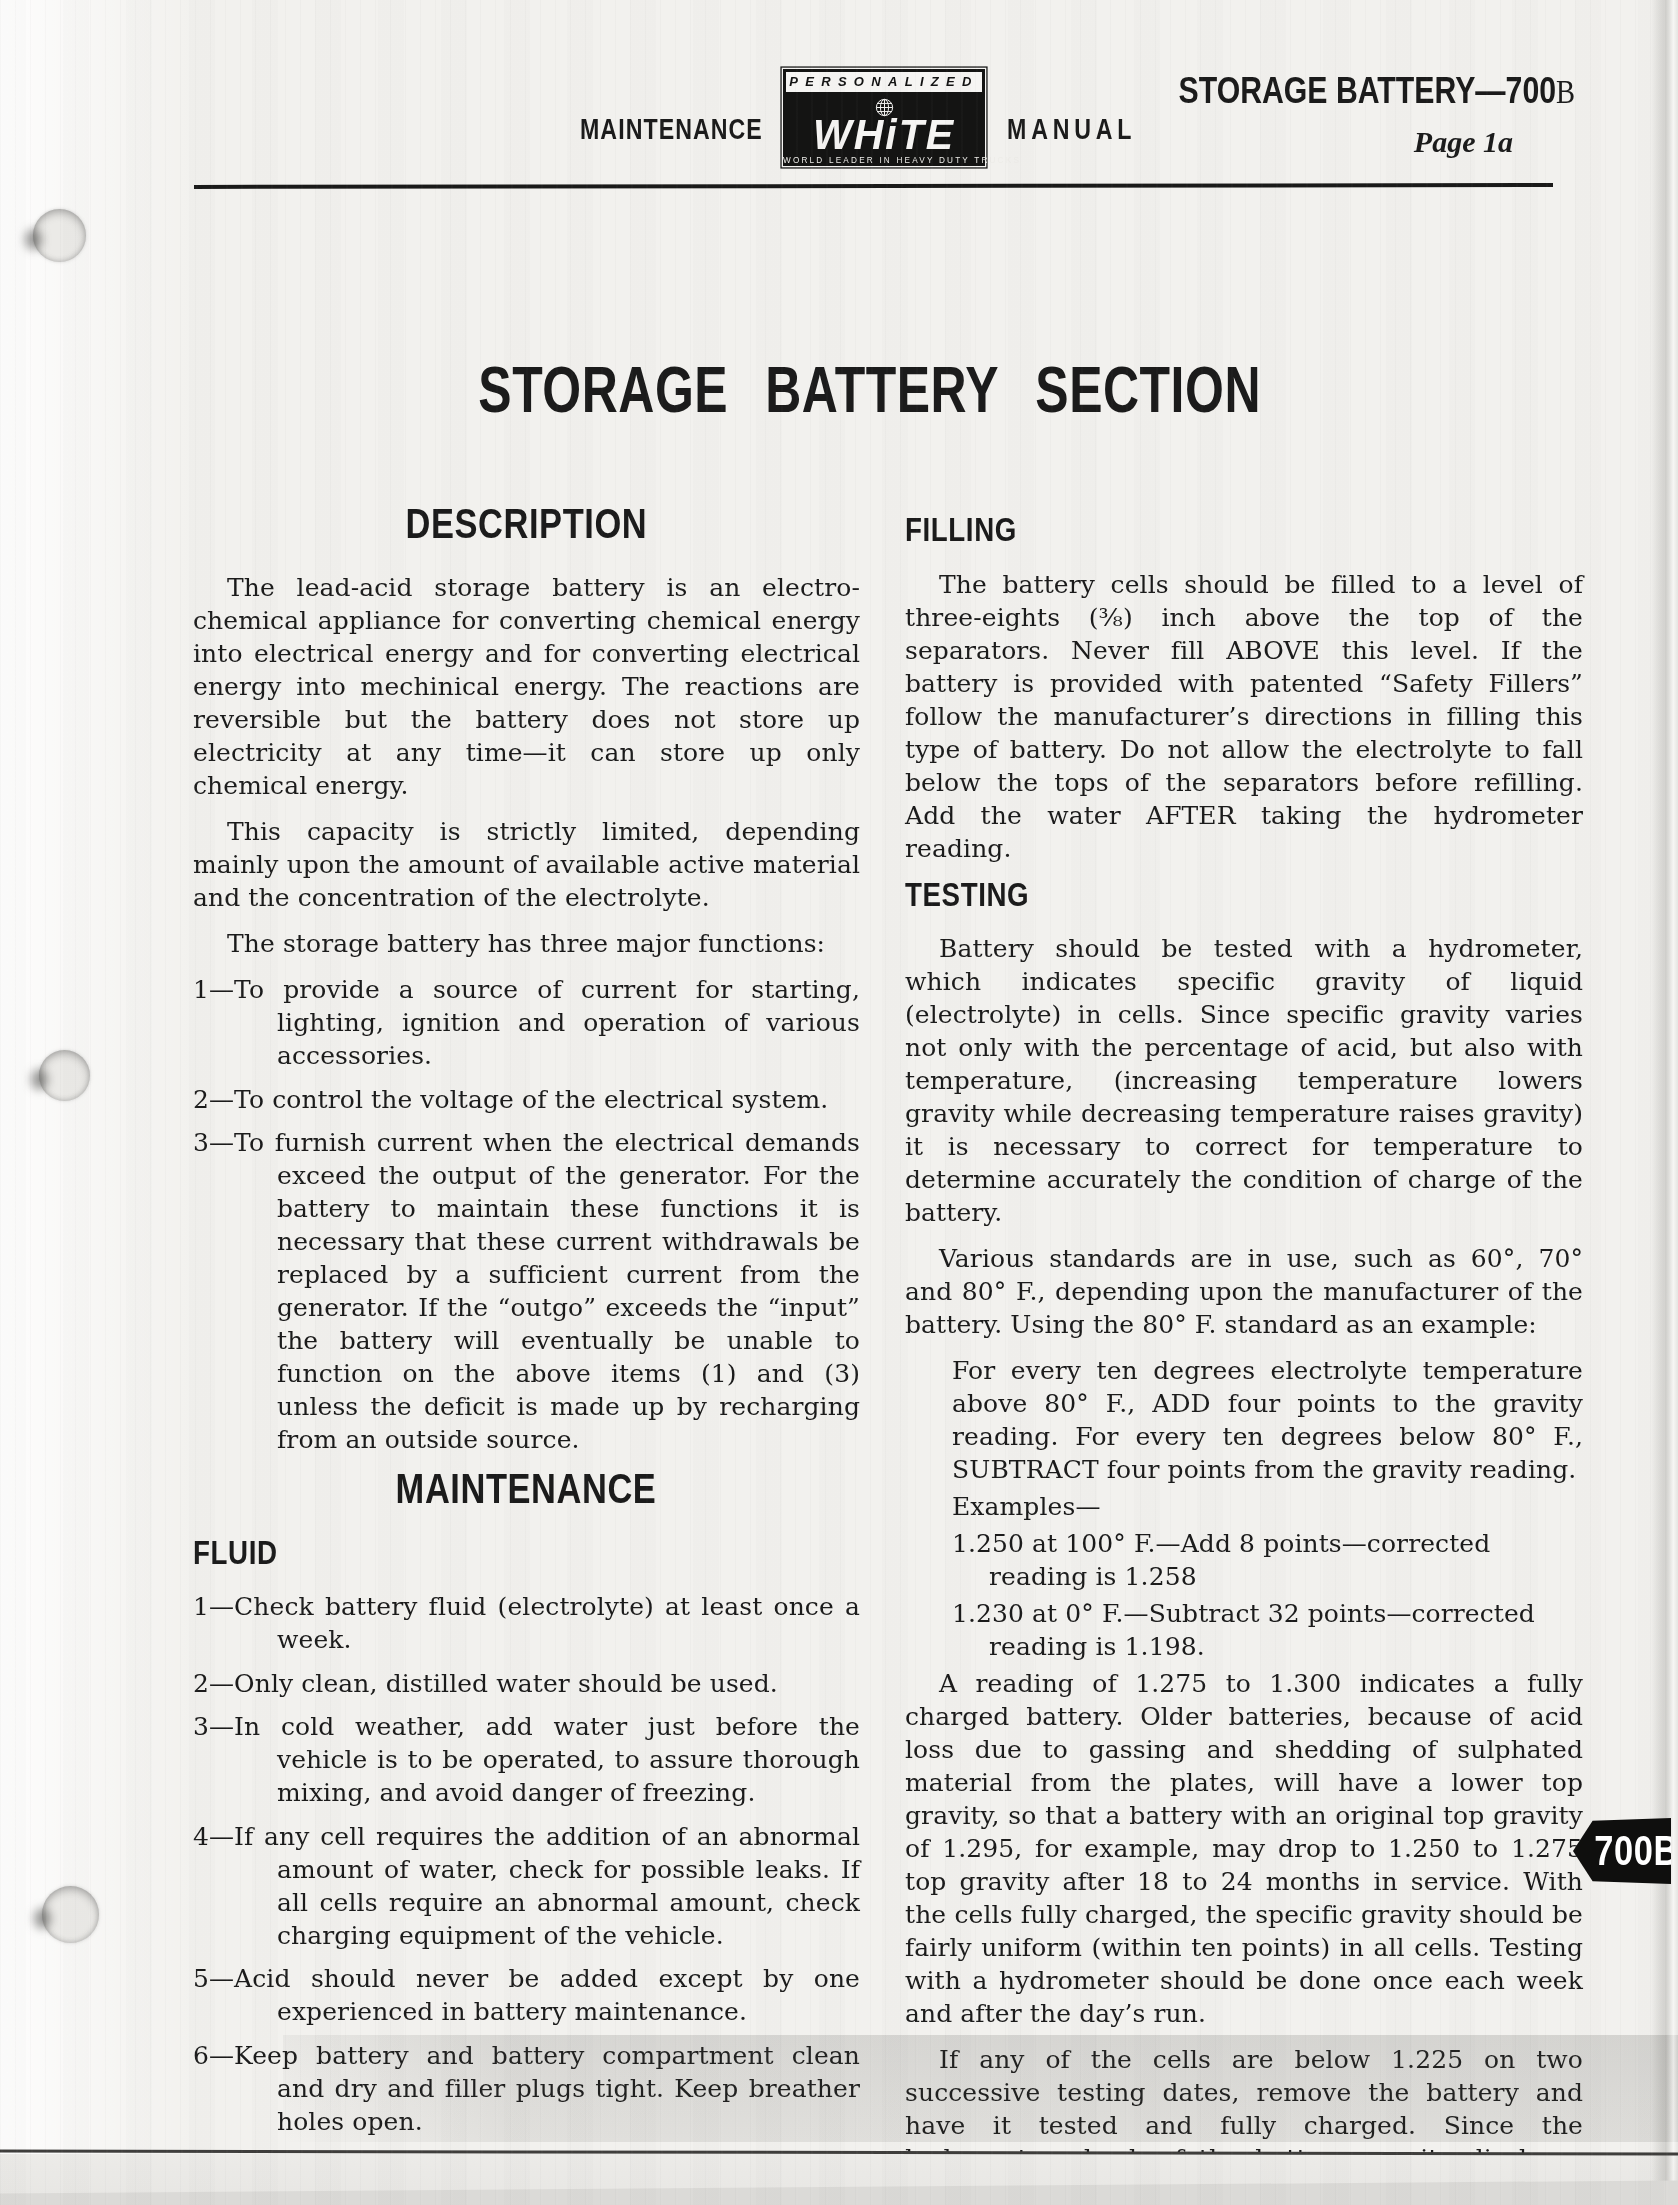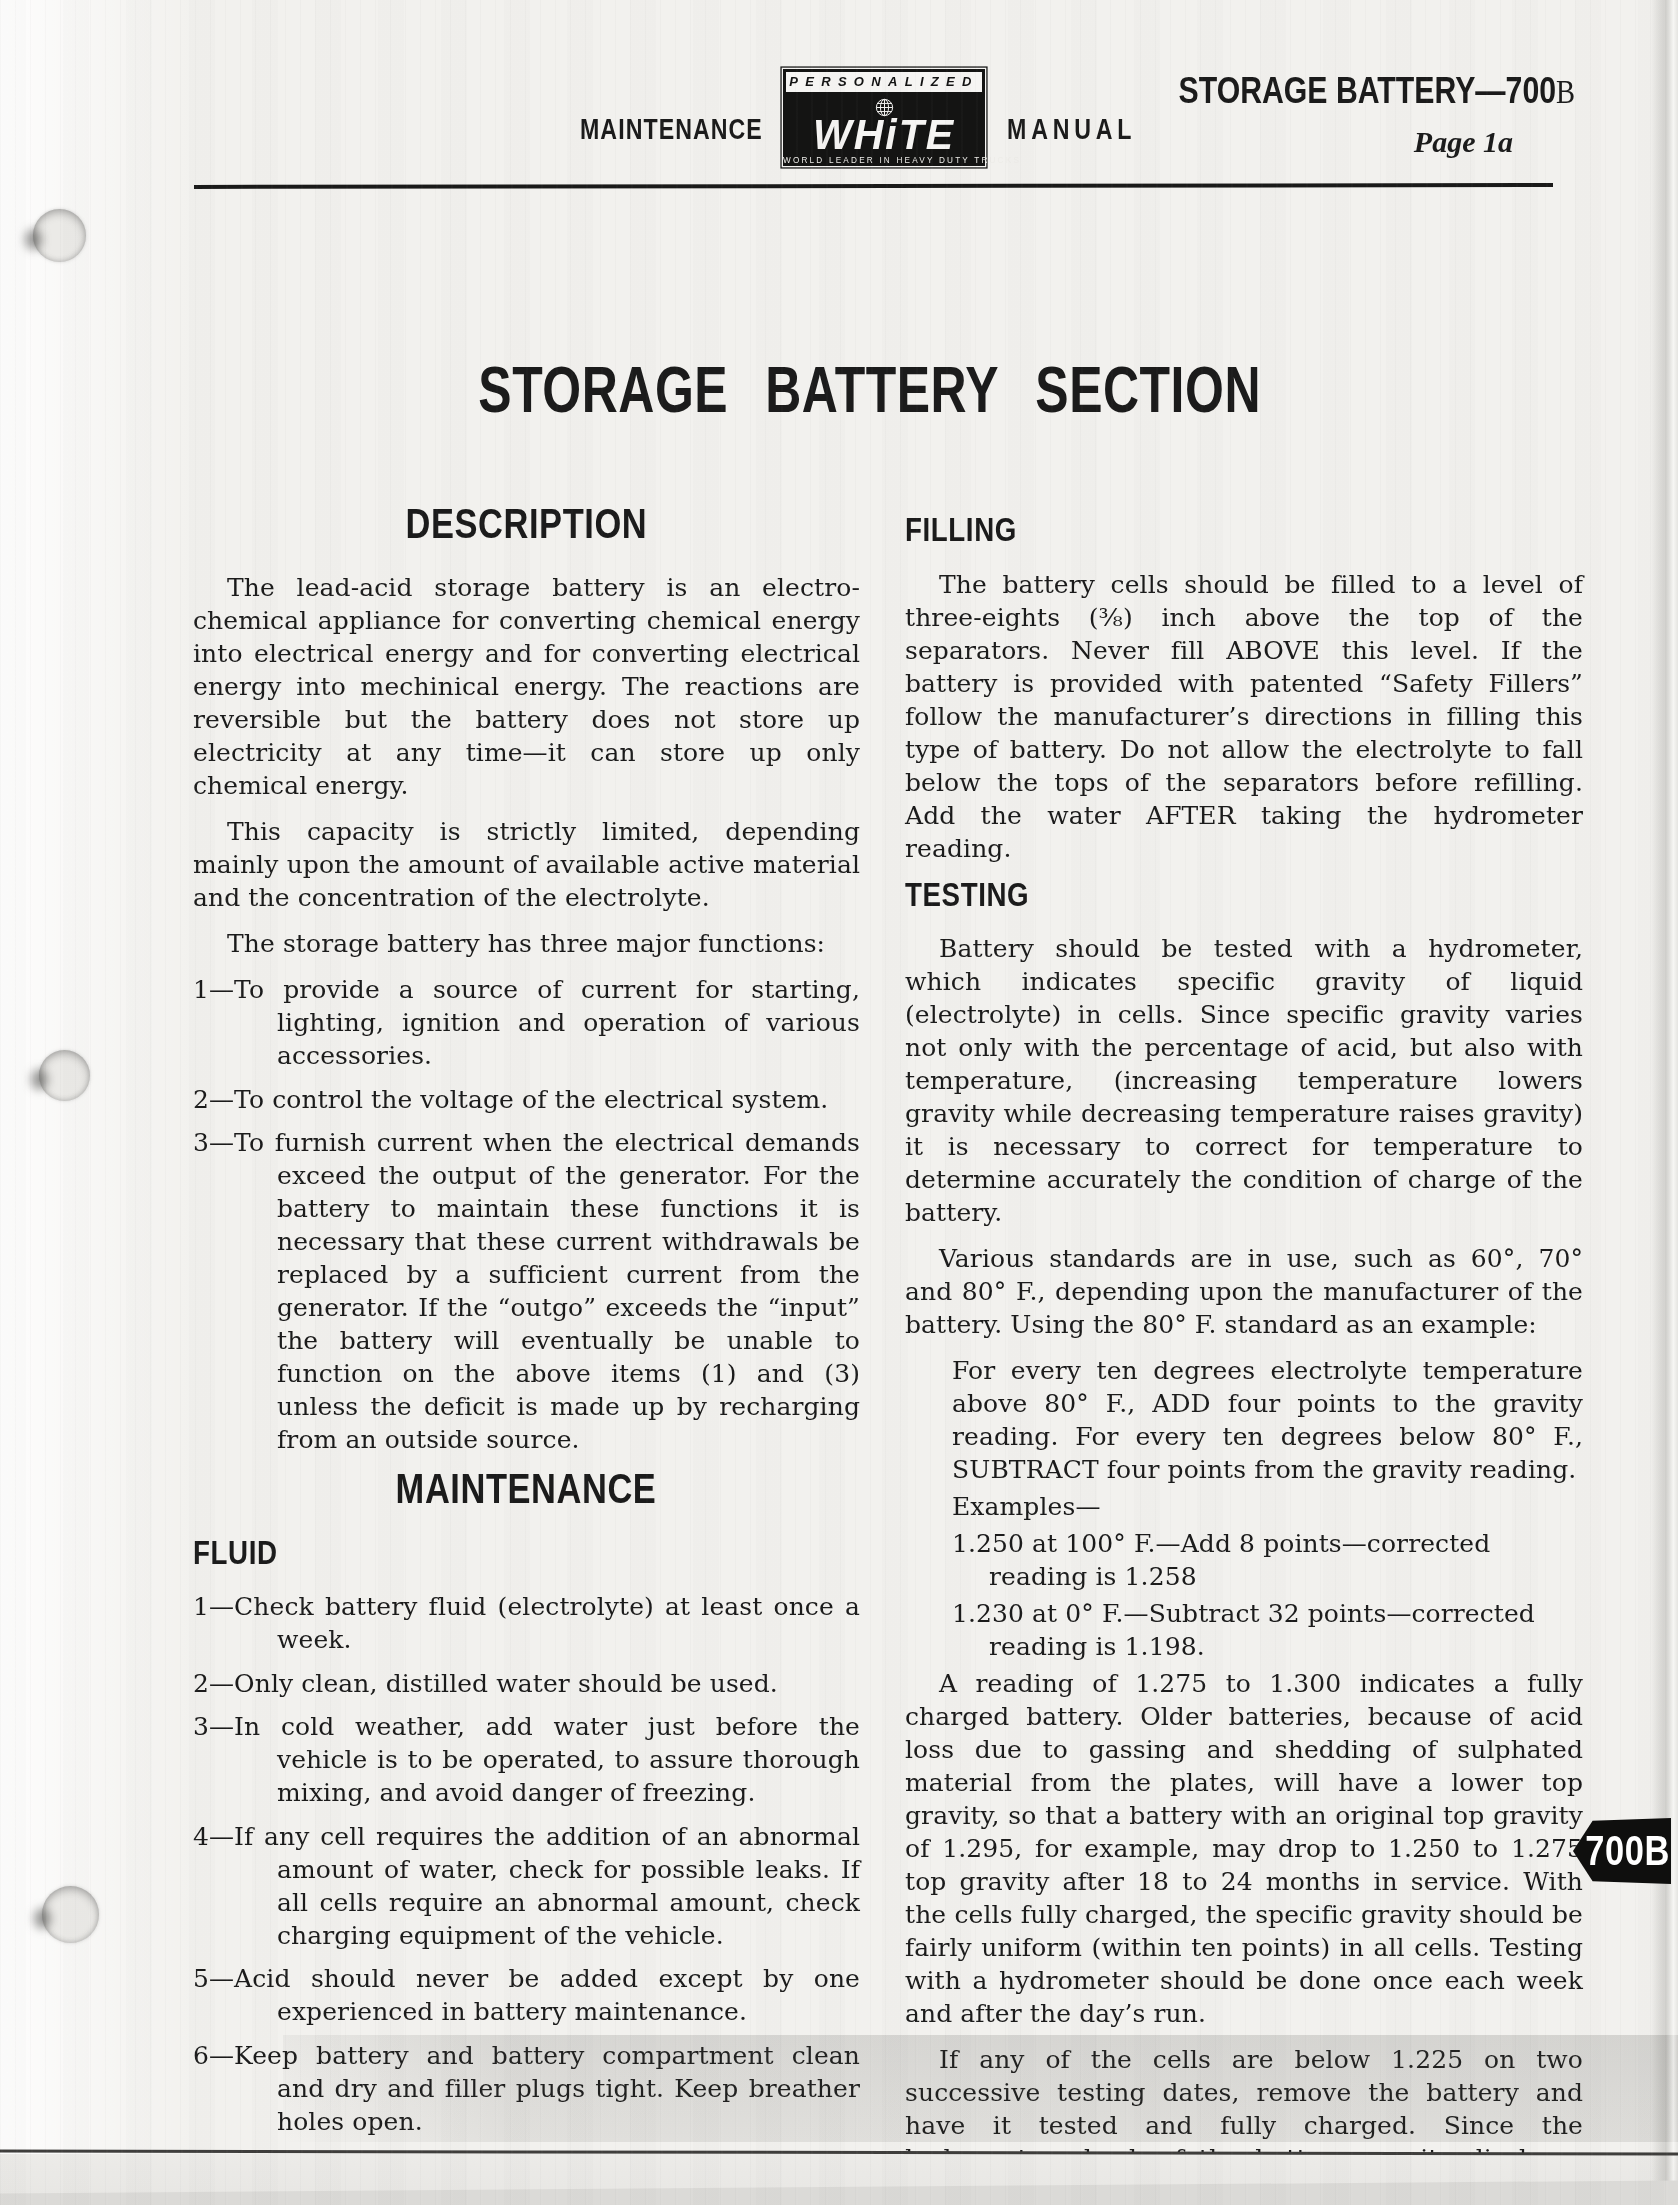--- a/index.html
+++ b/index.html
@@ -82,21 +82,21 @@
   p.ind  { text-indent:34px; }
   p.hang { padding-left:84px; text-indent:-84px; margin-bottom:10.5px; }
   p.blk  { padding-left:47px; margin-bottom:4px; }
   p.exlbl{ padding-left:47px; margin-bottom:4px; text-align:left; }
   p.ex   { padding-left:84px; text-indent:-37px; margin-bottom:4px; text-align:left; }
   em.only { font-style:italic; }
 
   
   .tab700 { position:absolute; left:1573px; top:1818px; width:98px; height:66px; z-index:6;
     background:#0f0f0e; clip-path:polygon(0% 50%, 20% 4%, 100% 0%, 100% 100%, 20% 96%);
-    display:flex; align-items:center; justify-content:center; padding-left:12px; box-sizing:border-box; }
+    display:flex; align-items:center; padding-left:12px; box-sizing:border-box; }
   .tab700 span { color:#ffffff; font-family:"Liberation Sans","DejaVu Sans",sans-serif; font-weight:bold;
     font-size:42px; transform:scaleX(0.82); letter-spacing:0.7px; }
 
   
   .edge-right { position:absolute; left:1651px; top:0; width:28px; height:2205px; z-index:3;
     background:linear-gradient(90deg, rgba(60,60,55,0), rgba(60,60,55,0.10) 30%, rgba(60,60,55,0.18) 55%, rgba(250,250,248,0.55) 80%, rgba(120,120,115,0.14)); }
   .bottom-wash { position:absolute; left:283px; top:2035px; width:1395px; height:107px; z-index:2;
     background:
       linear-gradient(90deg, rgba(70,70,65,0) 0, rgba(70,70,65,0.10) 16%, rgba(70,70,65,0.12) 100%),
       linear-gradient(180deg, rgba(70,70,65,0.06), rgba(70,70,65,0.02) 65%, rgba(70,70,65,0)); }

